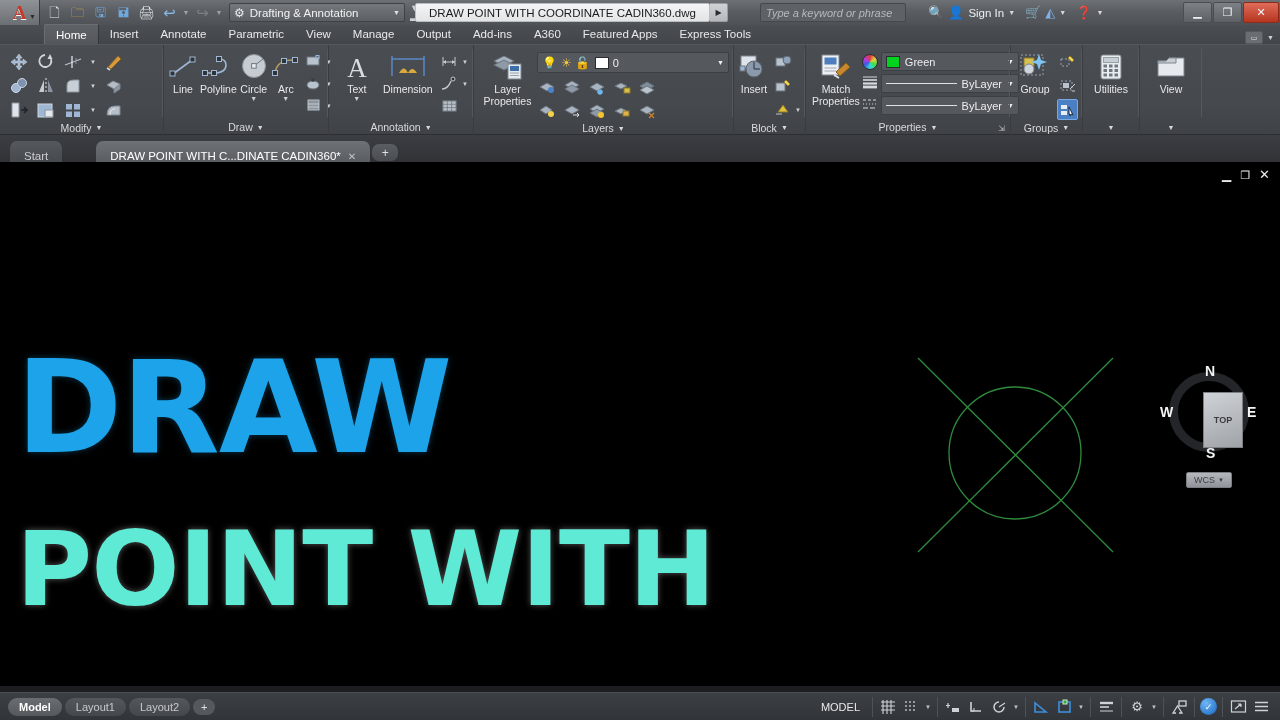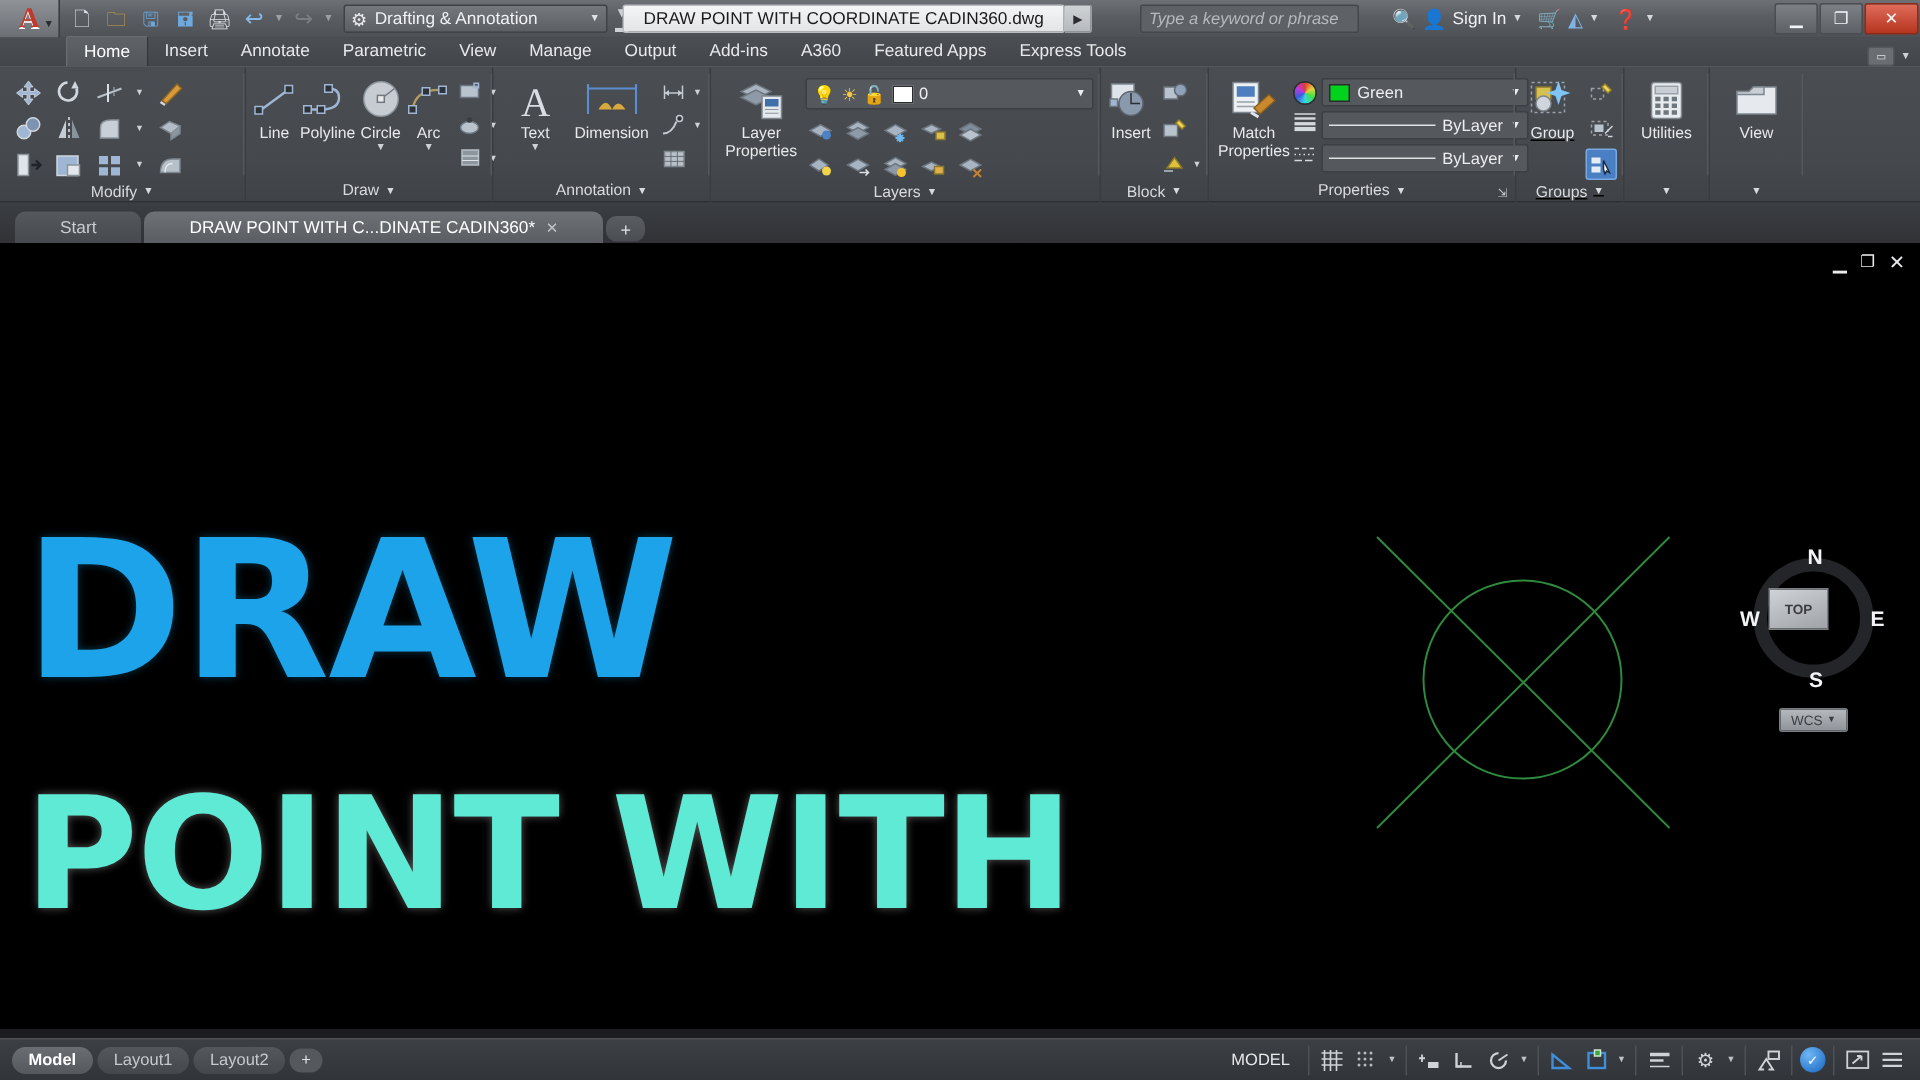--- a/index.html
+++ b/index.html
@@ -170,25 +170,25 @@
   .swatch { width:14px;height:12px;border:1px solid #2a2c2f; }
   .ltline { flex:1; height:1px; background:#dfe1e3; }
 
   
   .filetabs {
     position:absolute; left:0; top:135px; width:1280px; height:27px;
     background: linear-gradient(180deg,#3b3e42,#303236);
     display:flex; align-items:flex-end; padding-left:10px; gap:2px;
   }
   .ftab {
-    height:21px; padding:0 30px; display:flex; align-items:center; gap:7px;
+    height:21px; padding:0 14px; display:flex; align-items:flex-end; gap:7px;
     background: linear-gradient(180deg,#55585d,#46494d);
     border-radius:7px 7px 0 0; color:#c9ccd0; font-size:11.5px;
   }
-  .ftab.active { background: linear-gradient(180deg,#6e7277,#5a5e63); color:#ffffff; }
+  .ftab.active { background: linear-gradient(180deg,#6e7277,#5a5e63); color:#ffffff;margin-left:32px; }
   .ftab .x { font-size:10px; color:#c2c5c9; }
   .ftplus {
     height:17px; width:26px; margin-bottom:1px;
     background: linear-gradient(180deg,#5a5e63,#4a4d52);
     border-radius:7px; color:#dfe2e5; font-size:12px;
     display:flex;align-items:center;justify-content:center;
   }
 
   
   .canvas {
@@ -214,21 +214,21 @@
     font-family:"DejaVu Sans", sans-serif;
     text-shadow: 0 0 6px rgba(255,255,255,.35);
   }
 
   .navcube { position:absolute; left:1155px; top:196px; width:108px; height:108px; }
   .navcube .ring {
     position:absolute; left:14px; top:14px; width:80px; height:80px;
     border-radius:50%; border:9px solid #232528;
   }
   .navcube .top {
-    position:absolute; left:24px; top:34px; width:40px; height:28px;
+    position:absolute; left:48px; top:34px; width:40px; height:56px;
     background: linear-gradient(160deg,#cfd2d6,#9fa3a8);
     border:1px solid #7c8085;
     display:flex;align-items:center;justify-content:center;
     color:#3a3c40; font-size:9px; font-weight:bold;
   }
   .navcube .dir { position:absolute; color:#f2f4f6; font-weight:bold; font-size:14px; }
   .navcube .n { left:50px; top:5px; }
   .navcube .s { left:51px; top:87px; }
   .navcube .w { left:5px; top:46px; }
   .navcube .e { left:92px; top:46px; }
@@ -779,21 +779,21 @@
           </div>
         </div>
       </div>
       <div class="panel-title">
         <span>Properties</span>
         <span class="tri">▼</span>
         <span style="position:absolute;right:5px;bottom:2px;font-size:8px;color:#c3c7cb;">⇲</span>
       </div>
     </div>
 
-    <div class="panel" style="width:72px;text-decoration:underline;">
+    <div class="panel" style="width:72px;">
       <div class="panel-body" style="padding-left:4px;">
         <div class="bigbtn" style="width:40px;">
           <div class="ic">
             <svg width="32" height="30" viewBox="0 0 32 30">
               <rect x="2" y="3" width="22" height="20" fill="none" stroke="#9aa3ad" stroke-dasharray="2 2"></rect>
               <rect x="5" y="6" width="10" height="8" fill="#d6c050" stroke="#8c7a2a"></rect>
               <circle cx="10" cy="17" r="5" fill="#cfd5dc" stroke="#7e868f"></circle>
               <path d="M20 2 L22 8 L28 10 L22 12 L20 18 L18 12 L12 10 L18 8 Z" fill="#7fc4f5"></path>
             </svg>
           </div>

